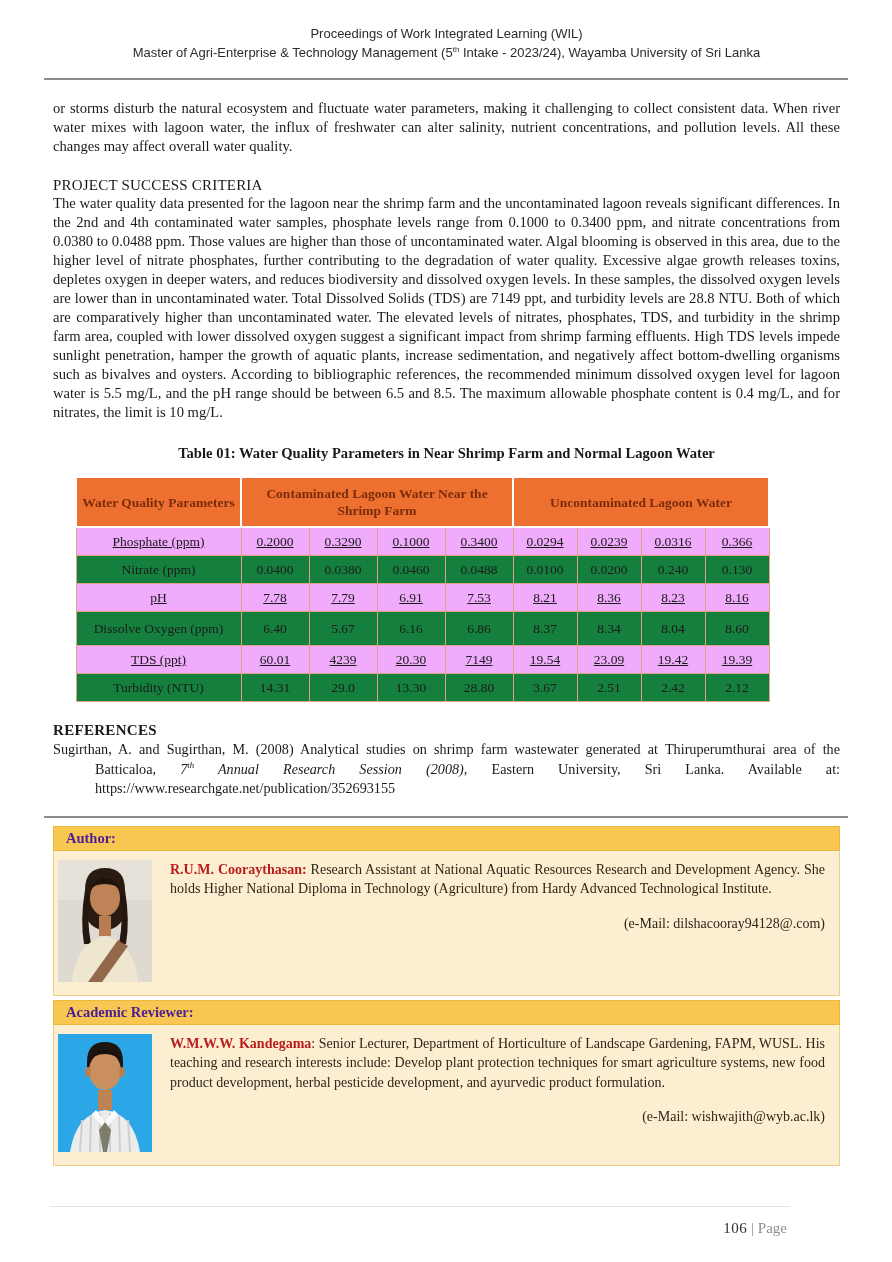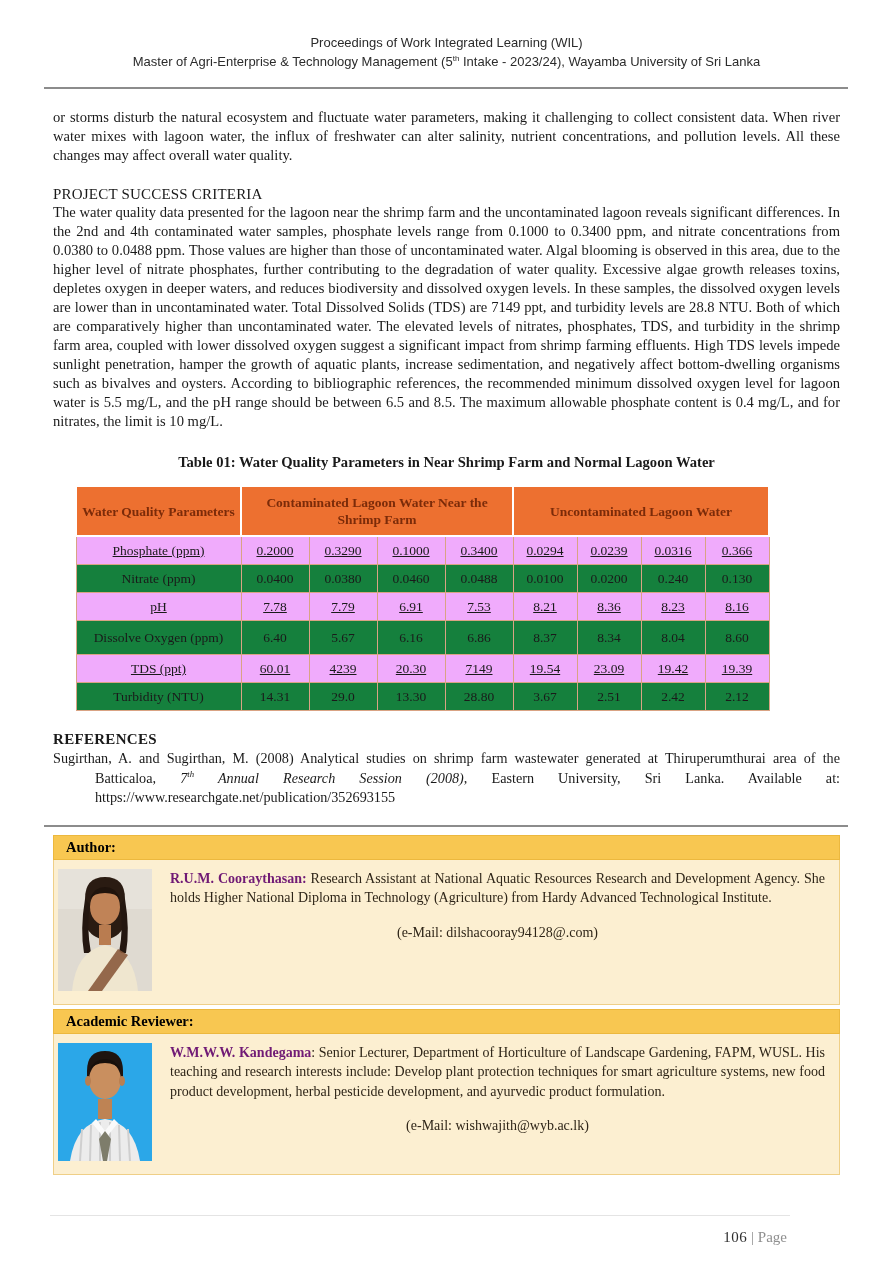--- a/index.html
+++ b/index.html
@@ -5,21 +5,21 @@
   * { margin: 0; padding: 0; box-sizing: border-box; }
   html, body { background: #ffffff; }
   .page {
     position: relative;
     width: 892px; height: 1262px;
     background: #ffffff;
     overflow: hidden;
     font-family: "Liberation Serif", "DejaVu Serif", serif;
     color: #1a1a1a;
   }
-  .content { width: 787px; margin: 9px auto 0 53px; }
+  .content { width: 787px; margin: 0 auto 0 53px; }
 
   
   .doc-header {
     padding-top: 24px;
     text-align: center;
     font-family: "Liberation Sans", "DejaVu Sans", sans-serif;
     font-size: 13px; line-height: 19px; color: #2b2b2b;
   }
   .header-rule {
     width: 804px; margin: 16px auto 0 44px;
@@ -73,30 +73,30 @@
   .mid-rule {
     width: 804px; margin: 17px auto 0 44px;
     border-top: 2px solid #8c8c8c;
   }
 
   
   .panel { width: 787px; margin-left: 53px; }
   .panel-bar {
     background: #F8C751; border: 1px solid #ECB83E;
     padding: 3px 0 3px 12px;
-    font-size: 14.5px; font-weight: bold; color: #000000;
+    font-size: 14.5px; font-weight: bold; color: #4c1d95;
   }
   .panel-body {
     background: #FCEFD1; border: 1px solid #EFCF87; border-top: none;
     display: flex; gap: 18px; padding: 9px 14px 9px 4px;
   }
   .photo { flex: 0 0 auto; }
   .panel-text { flex: 1 1 auto; font-size: 14px; line-height: 19.5px; text-align: justify; color: #2e2518; }
-  .panel-name { font-weight: bold; color: #701a75; }
-  .panel-email { margin-top: 15px; text-align: center; }
+  .panel-name { font-weight: bold; color: #b91c1c; }
+  .panel-email { margin-top: 15px; text-align: right; }
   .panel.reviewer { margin-top: 4px; }
   .panel.author { margin-top: 8px; }
 
   
   .footer-rule {
     width: 740px; margin: 40px 0 0 50px;
     border-top: 1px solid #e4e4e4;
   }
   .footer {
     width: 734px; margin-left: 53px;

